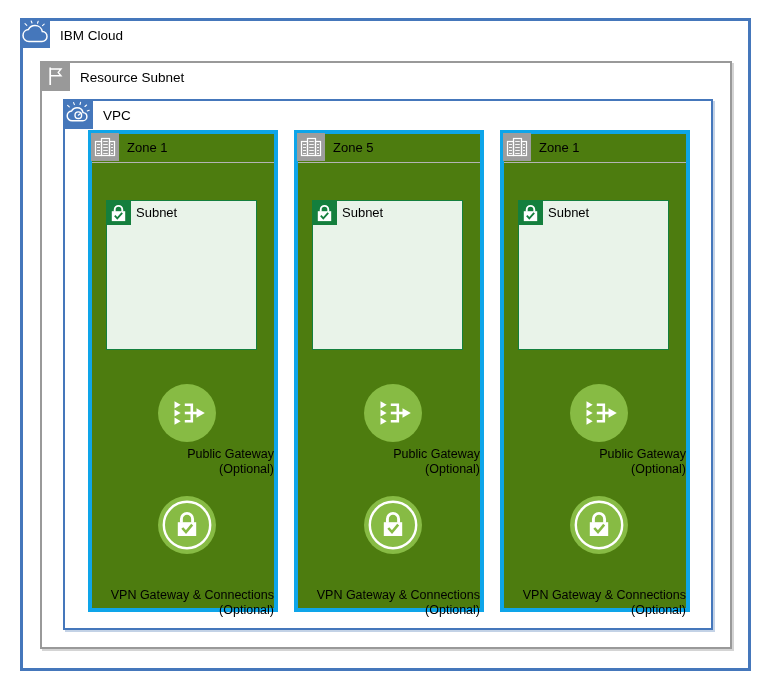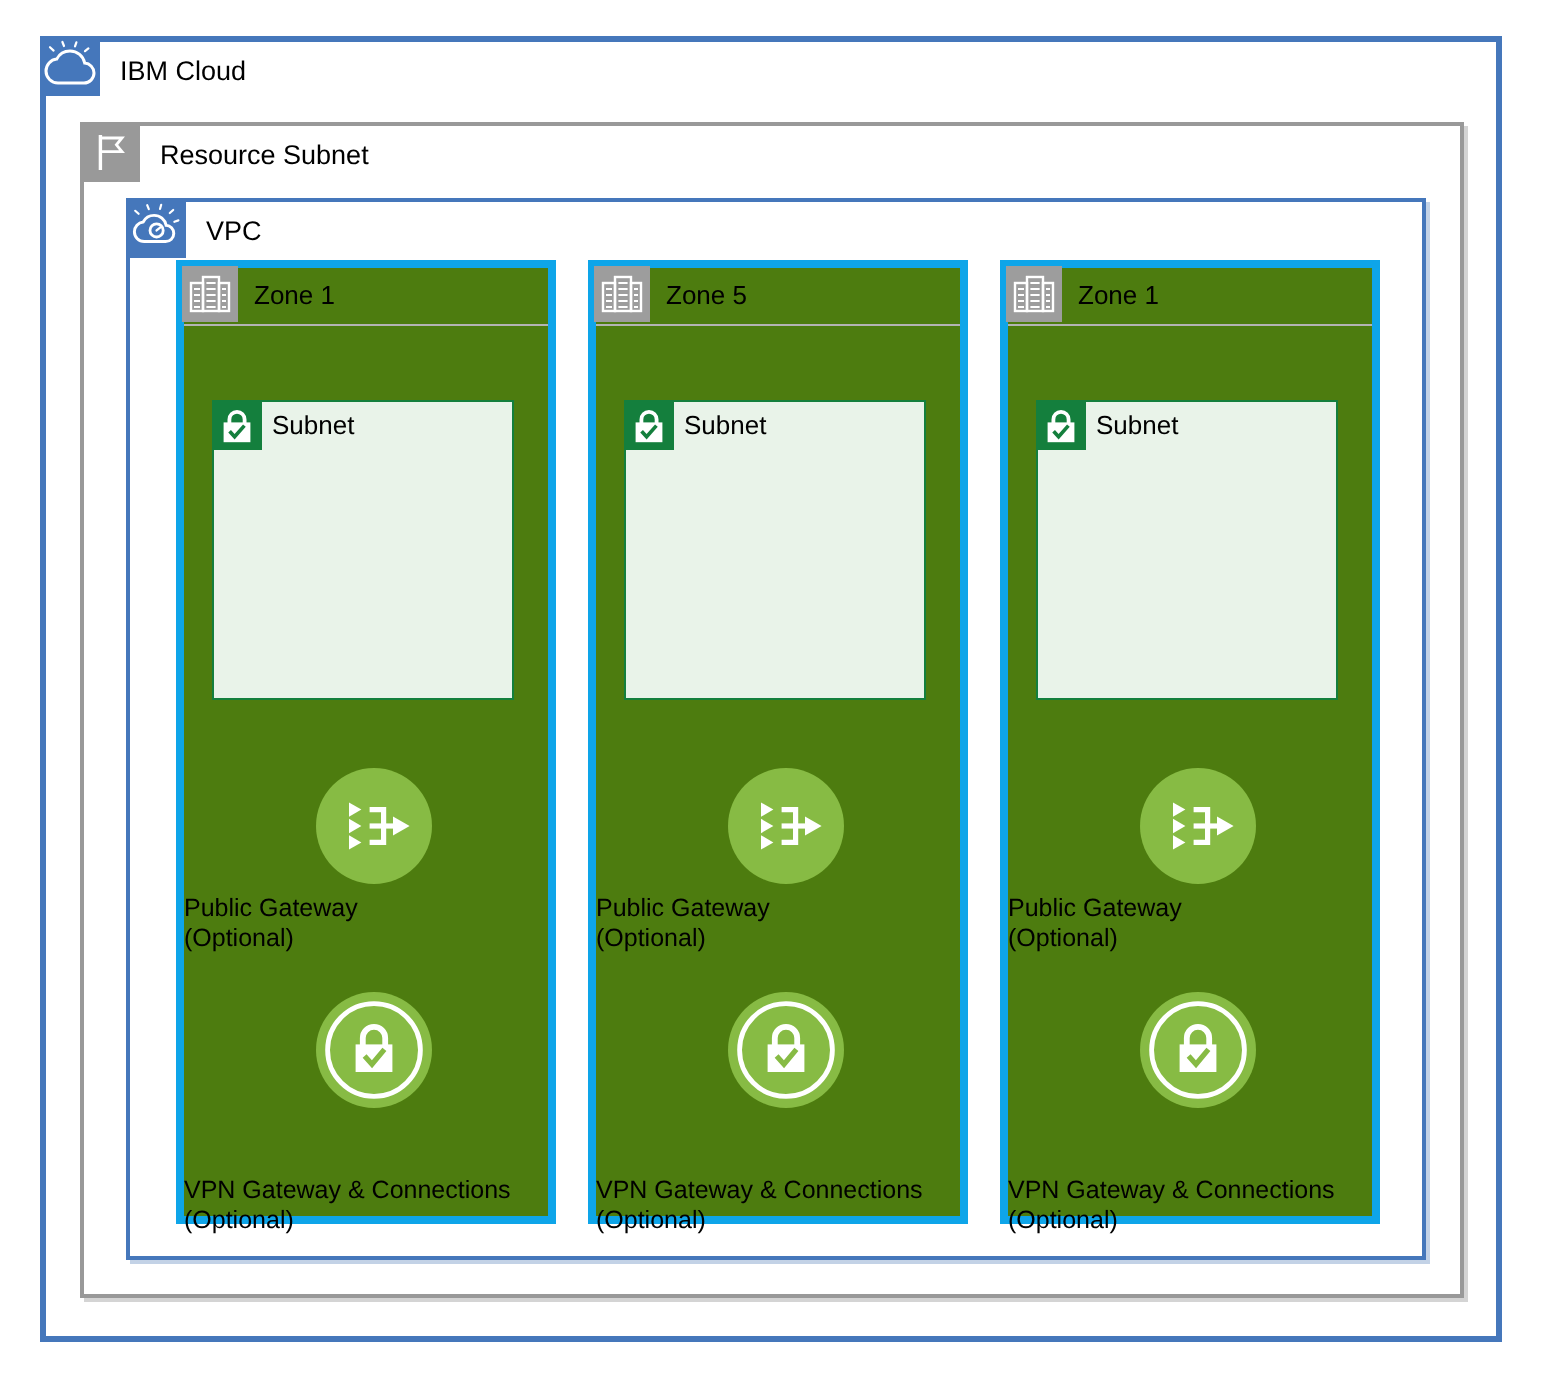--- a/index.html
+++ b/index.html
@@ -35,21 +35,21 @@
 
   
   .subnet { position:absolute; left:14px; top:66px; width:151px; height:150px;
     background:#e9f3e9; border:1.5px solid #147f3d; box-sizing:border-box; }
   .subnet-badge { position:absolute; left:-1.5px; top:-1.5px; width:25px; height:25px; background:#147f3d; }
   .subnet-title { position:absolute; left:29px; top:4px; font-size:13px; white-space:nowrap; }
 
   
   .gw { position:absolute; left:66px; width:58px; height:58px; }
   .gw.pg { top:250px; } .gw.vpn { top:362px; }
-  .gw-caption { position:absolute; left:0; width:100%; text-align:left;
+  .gw-caption { position:absolute; left:0; width:100%; text-align:right;
     font-size:12.5px; line-height:15px; }
   .cap-pg { top:313px; } .cap-vpn { top:454px; }
 
   
   #acl { position:absolute; left:73px; top:171px; width:629px; height:185px; z-index:5;
     pointer-events:none; }
   #acl svg { position:absolute; left:0; top:0; }
   .acl-label { position:absolute; top:5px; left:0; width:100%; text-align:center; font-size:13px; }
 
   svg { display:block; }

